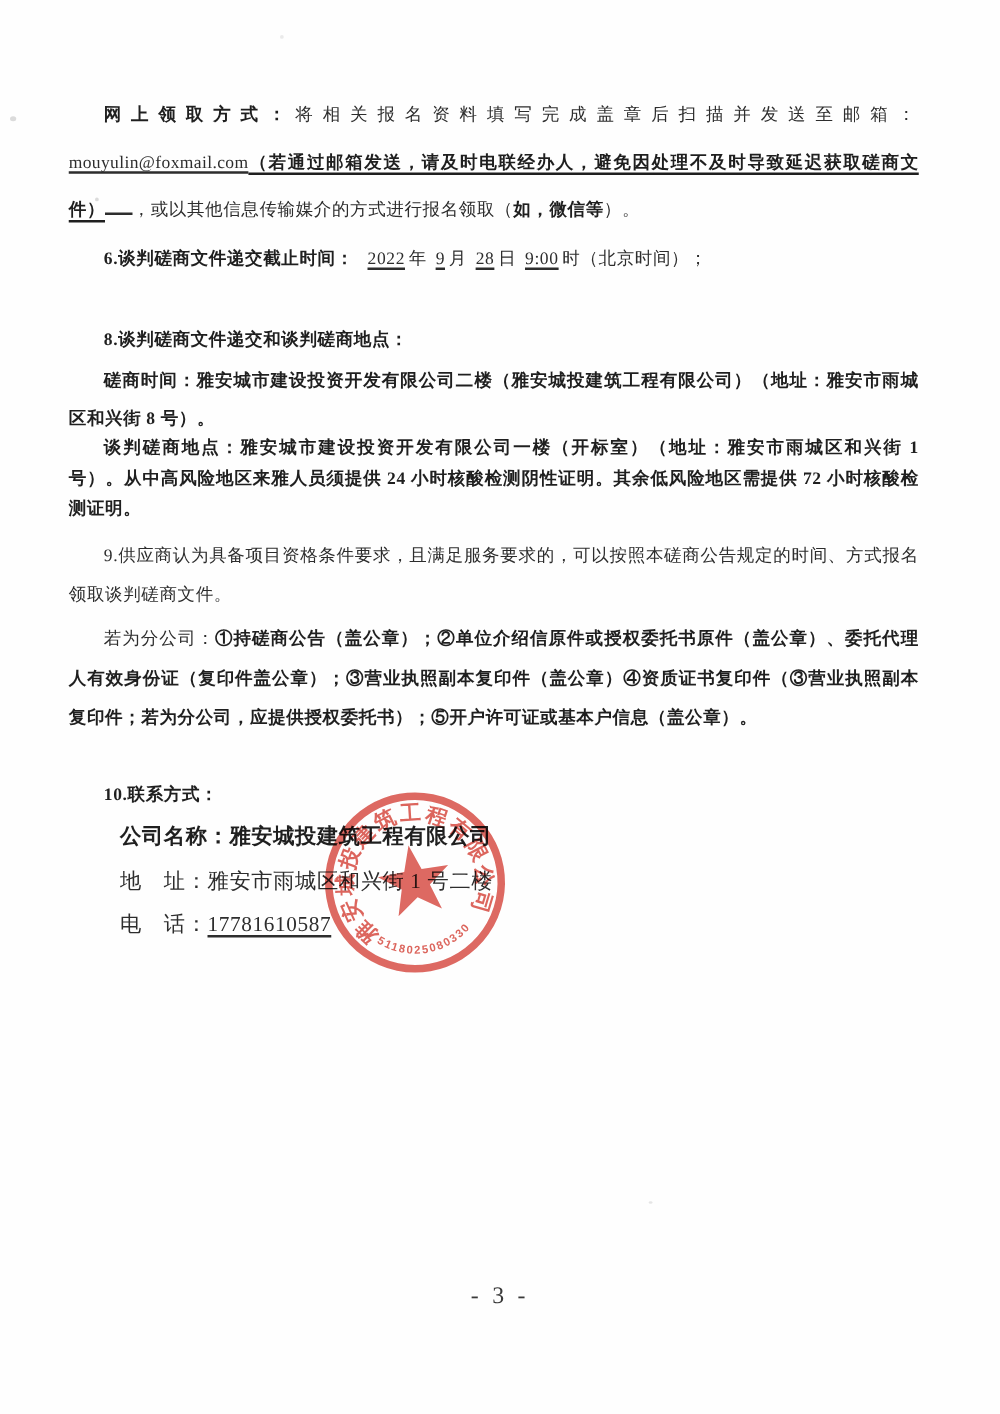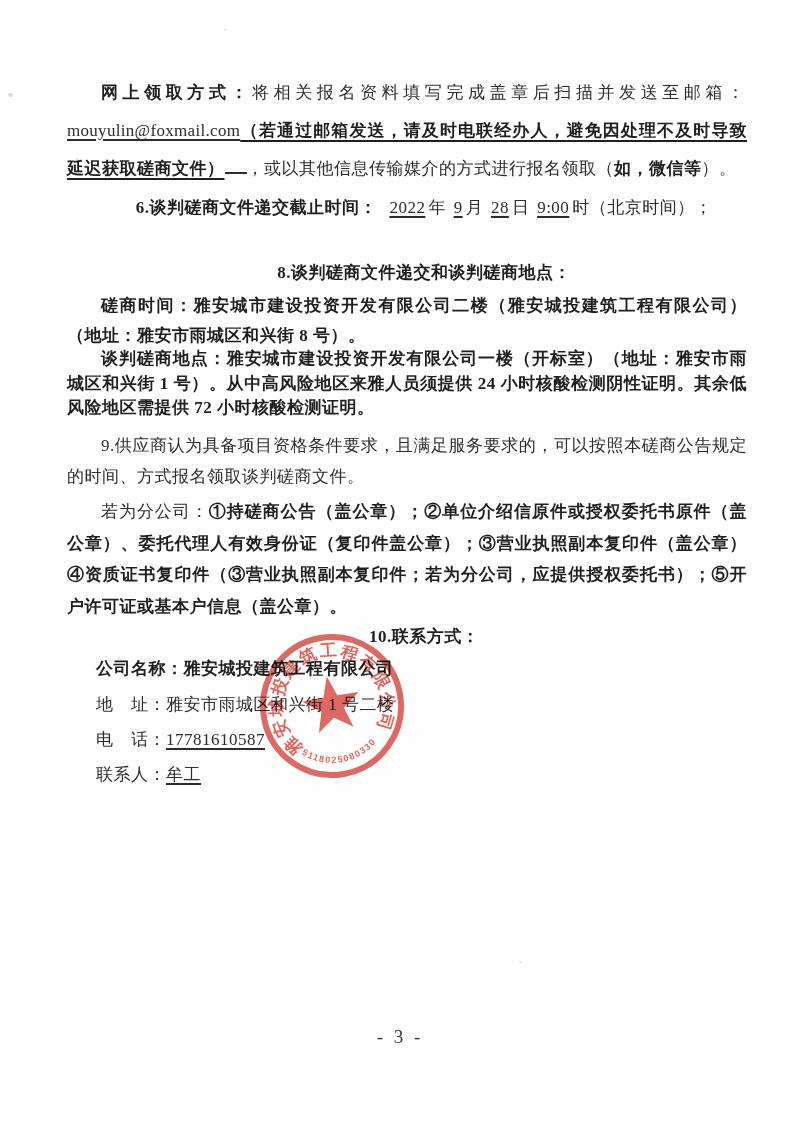--- a/index.html
+++ b/index.html
@@ -6,34 +6,34 @@
   body{
     width:800px;height:1131px;
     background:#fefefe;
     position:relative;
     overflow:hidden;
     font-family:"Liberation Serif","DejaVu Serif",serif;
     color:#2d2d2d;
   }
   .page{position:absolute;inset:0;}
   .para{
-    position:absolute;left:67px;width:680px;
-    font-size:17px;line-height:31px;
+    position:absolute;left:55px;width:680px;
+    font-size:14px;line-height:31px;
     text-align:justify;
     letter-spacing:0.5px;
   }
   .indent{text-indent:2em;}
   .b{font-weight:bold;color:#1f1f1f;}
   .u{text-decoration:underline;text-underline-offset:3px;text-decoration-thickness:1.5px;}
   .u2{text-decoration:underline;text-underline-offset:4px;text-decoration-thickness:2px;}
   .sp1{letter-spacing:3px;}
   .email{font-family:"Liberation Serif","DejaVu Serif",serif;letter-spacing:0.3px;}
   .dt{padding:0 3px;}
   .ul-spacer{display:inline-block;width:22px;border-bottom:2px solid #2d2d2d;height:0.9em;vertical-align:baseline;}
-  .single{line-height:24px;white-space:nowrap;text-align:center;}
+  .single{line-height:24px;white-space:nowrap;text-align:left;}
   .contact-row{position:absolute;left:62px;width:680px;font-size:17px;line-height:24px;text-align:left;white-space:nowrap;letter-spacing:0.5px;}
   .pageno{
     position:absolute;left:0;width:800px;top:1026px;
     text-align:center;font-size:19px;letter-spacing:3px;color:#3a3a3a;
   }
   .stamp{
     position:absolute;left:252px;top:626px;width:160px;height:160px;
     mix-blend-mode:multiply;
     filter:blur(0.4px);
     opacity:0.92;
@@ -83,23 +83,20 @@
 
   <div class="contact-row indent para single" style="top:657px;">
     <span class="b">公司名称：</span><span class="b">雅安城投建筑工程有限公司</span>
   </div>
   <div class="contact-row indent para single" style="top:693px;">
     <span>地　址：</span><span>雅安市雨城区和兴街 1 号二楼</span>
   </div>
   <div class="contact-row indent para single" style="top:728px;">
     <span>电　话：</span><span class="u">17781610587</span>
   </div>
-  <div class="contact-row indent para single" style="top:763px;">
-    <span>联系人：</span><span class="u">牟工</span>
-  </div>
 
   <svg class="stamp" viewBox="-80 -80 160 160">
     <g transform="rotate(-10)">
       <defs>
         <path id="sealTopArc" d="M -35,35.7 A 50 50 0 1 1 35,35.7" fill="none"></path>
         <path id="sealBottomArc" d="M -40,40.6 A 57 57 0 0 0 40,40.6" fill="none"></path>
       </defs>
       <circle cx="0" cy="0" r="69" fill="none" stroke-width="6" stroke-opacity="0.88" stroke="#d6463c"></circle>
       <polygon points="0,-30 7.05,-9.71 28.53,-9.27 11.41,3.71 17.63,24.27 0,12 -17.63,24.27 -11.41,3.71 -28.53,-9.27 -7.05,-9.71" fill-opacity="0.88" fill="#d6463c"></polygon>
       <text font-size="17" font-weight="bold" fill-opacity="0.9" font-family="Liberation Sans, sans-serif" fill="#d6463c">

